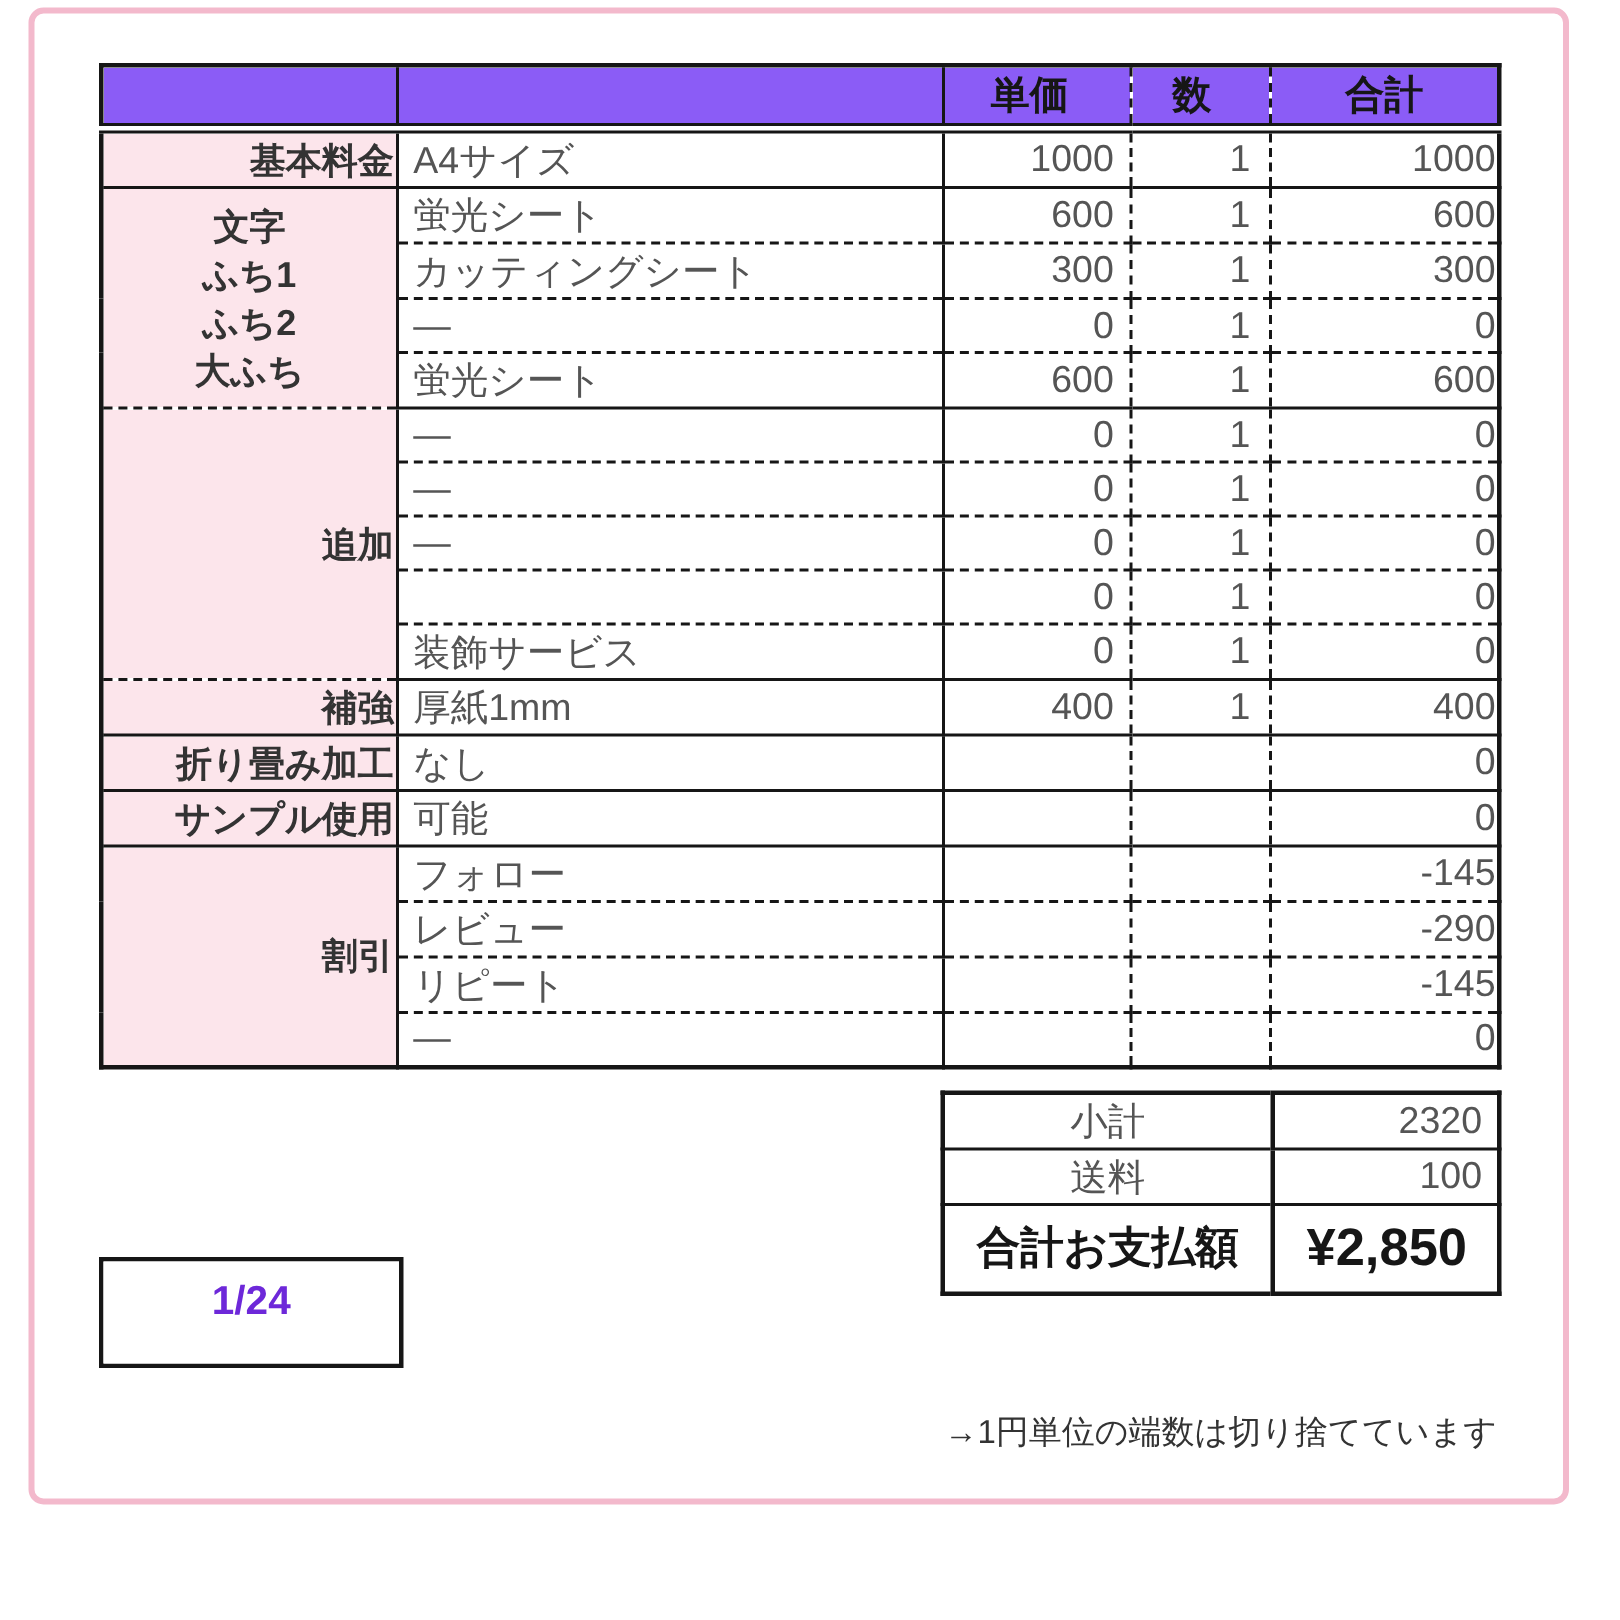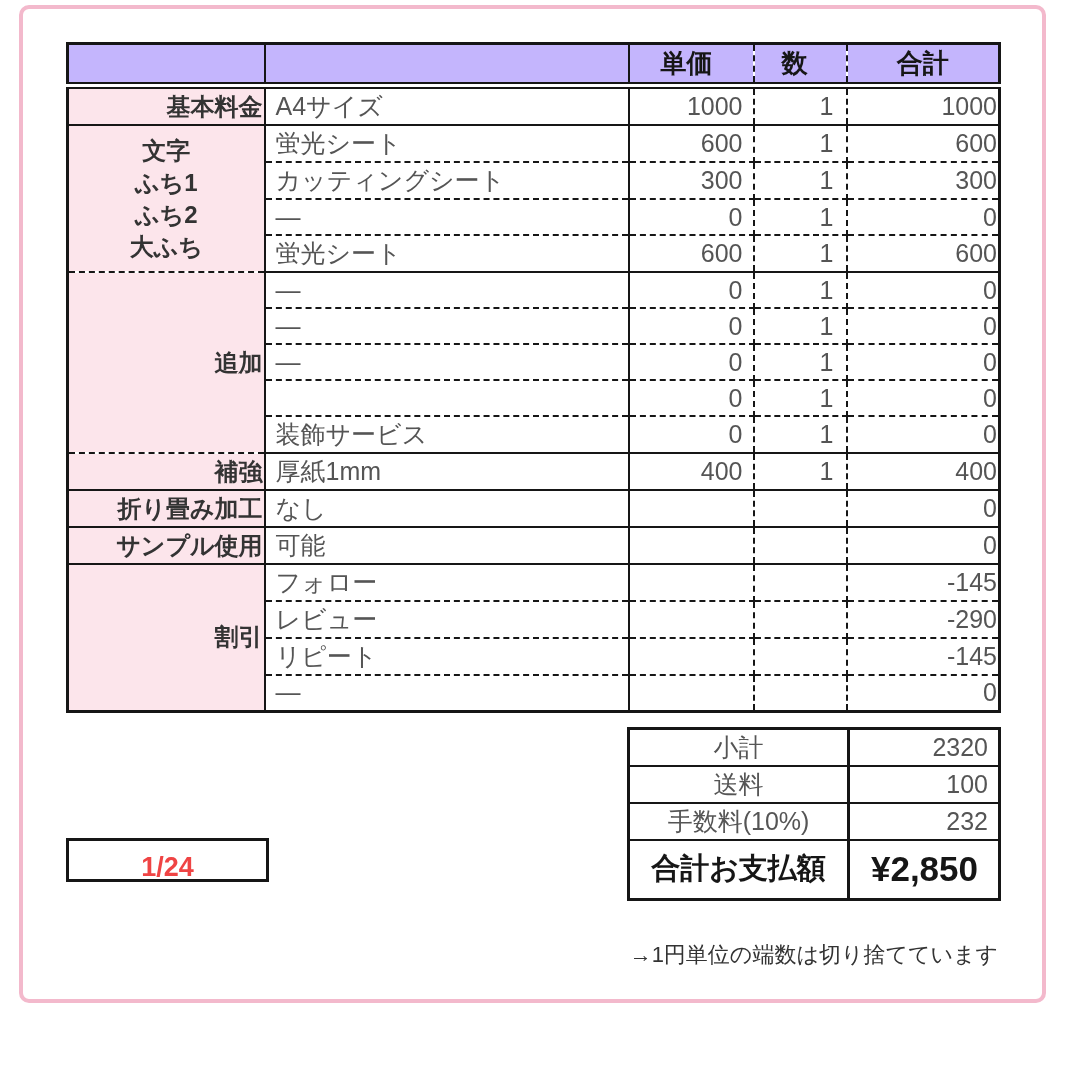--- a/index.html
+++ b/index.html
@@ -27,21 +27,21 @@
   .main td {
     font-size: 25px;
     color: #555;
     vertical-align: middle;
     overflow: hidden;
     white-space: nowrap;
   }
   .main tr { height: 36px; }
   .main tr.hrow { height: 40px; }
   .main tr.hrow td {
-    background: #c4b5fd;
+    background: #8b5cf6;
     border-bottom: 7px double #161616;
     font-weight: bold;
     color: #161616;
     text-align: center;
     font-size: 26px;
   }
   td.c1 { border-right: 2px solid #161616; background: #FCE5EB; }
   td.c2 { border-right: 2px solid #161616; text-align: left; padding-left: 10px; }
   td.c3 { border-right: 2px dashed #161616; text-align: right; padding-right: 10px; }
   td.c4 { border-right: 2px dashed #161616; text-align: right; padding-right: 12px; }
@@ -82,24 +82,24 @@
     border: 3px solid #161616;
   }
   .ship-head {
     height: 34px; line-height: 34px;
     background: #D9D9D9;
     border-bottom: 2px solid #161616;
     text-align: center;
     font-size: 24px; color: #555;
   }
   .ship-date {
-    height: 38px; line-height: 53px;
+    height: 68px; line-height: 53px;
     text-align: center;
     font-weight: bold;
-    font-size: 27px; color: #ef4444;
+    font-size: 27px; color: #6d28d9;
     background: #fff;
   }
 </style>
 </head>
 <body>
 
 <div class="frame"></div>
 
 <table class="main">
   <colgroup>
@@ -248,24 +248,20 @@
     </colgroup>
   <tbody>
       <tr>
     <td class="slab">小計</td>
     <td class="sval">2320</td>
   </tr>
   <tr>
     <td class="slab">送料</td>
     <td class="sval">100</td>
   </tr>
-  <tr>
-    <td class="slab">手数料(10%)</td>
-    <td class="sval">232</td>
-  </tr>
   <tr class="totalrow">
     <td class="slab">合計お支払額</td>
     <td class="sval">¥2,850</td>
   </tr>
 </tbody>
   </table>
 
 <div class="note">→1円単位の端数は切り捨てています</div>
 
 <div class="ship">

